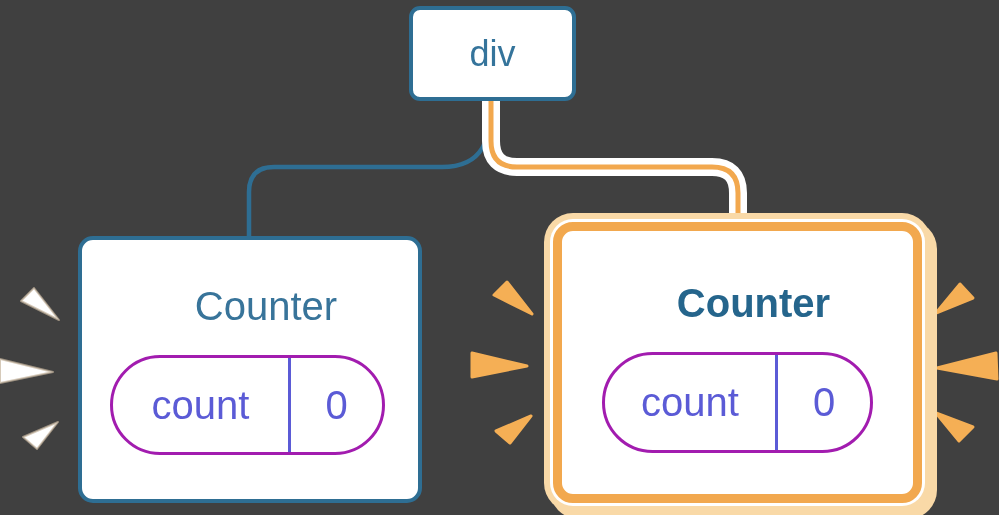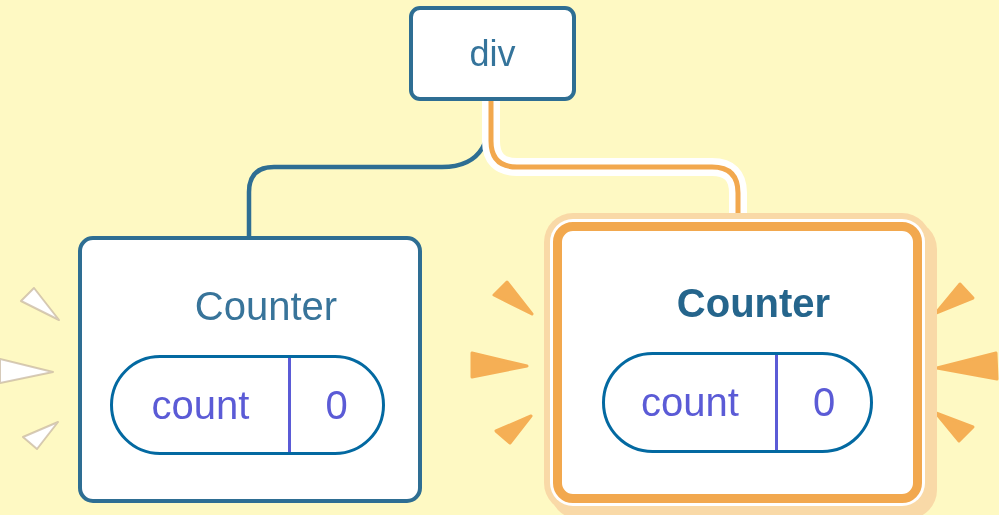--- a/index.html
+++ b/index.html
@@ -1,20 +1,20 @@
 <!DOCTYPE html>
 <html><head>
 <meta charset="utf-8">
 <style>
   html, body { margin: 0; padding: 0; background: #ffffff; }
   #stage {
     position: relative;
     width: 999px;
     height: 515px;
-    background: #fef9c3;
+    background: #404040;
     font-family: "Liberation Sans", sans-serif;
     overflow: hidden;
   }
   #connectors {
     position: absolute;
     left: 0; top: 0;
     z-index: 1;
   }
   .node-box {
     position: absolute;
@@ -56,21 +56,21 @@
     font-weight: 400;
   }
   #card-right .card-title {
     top: 50px;
     color: #25658C;
     font-weight: 700;
   }
   .state-pill {
     position: absolute;
     box-sizing: border-box;
-    border: 3px solid #0369a1;
+    border: 3px solid #a21caf;
     border-radius: 60px;
     display: flex;
     align-items: stretch;
     color: #5B5BD6;
     font-size: 40px;
     background: #ffffff;
   }
   #card-left .state-pill {
     left: 28px; top: 115px;
     width: 275px; height: 100px;

